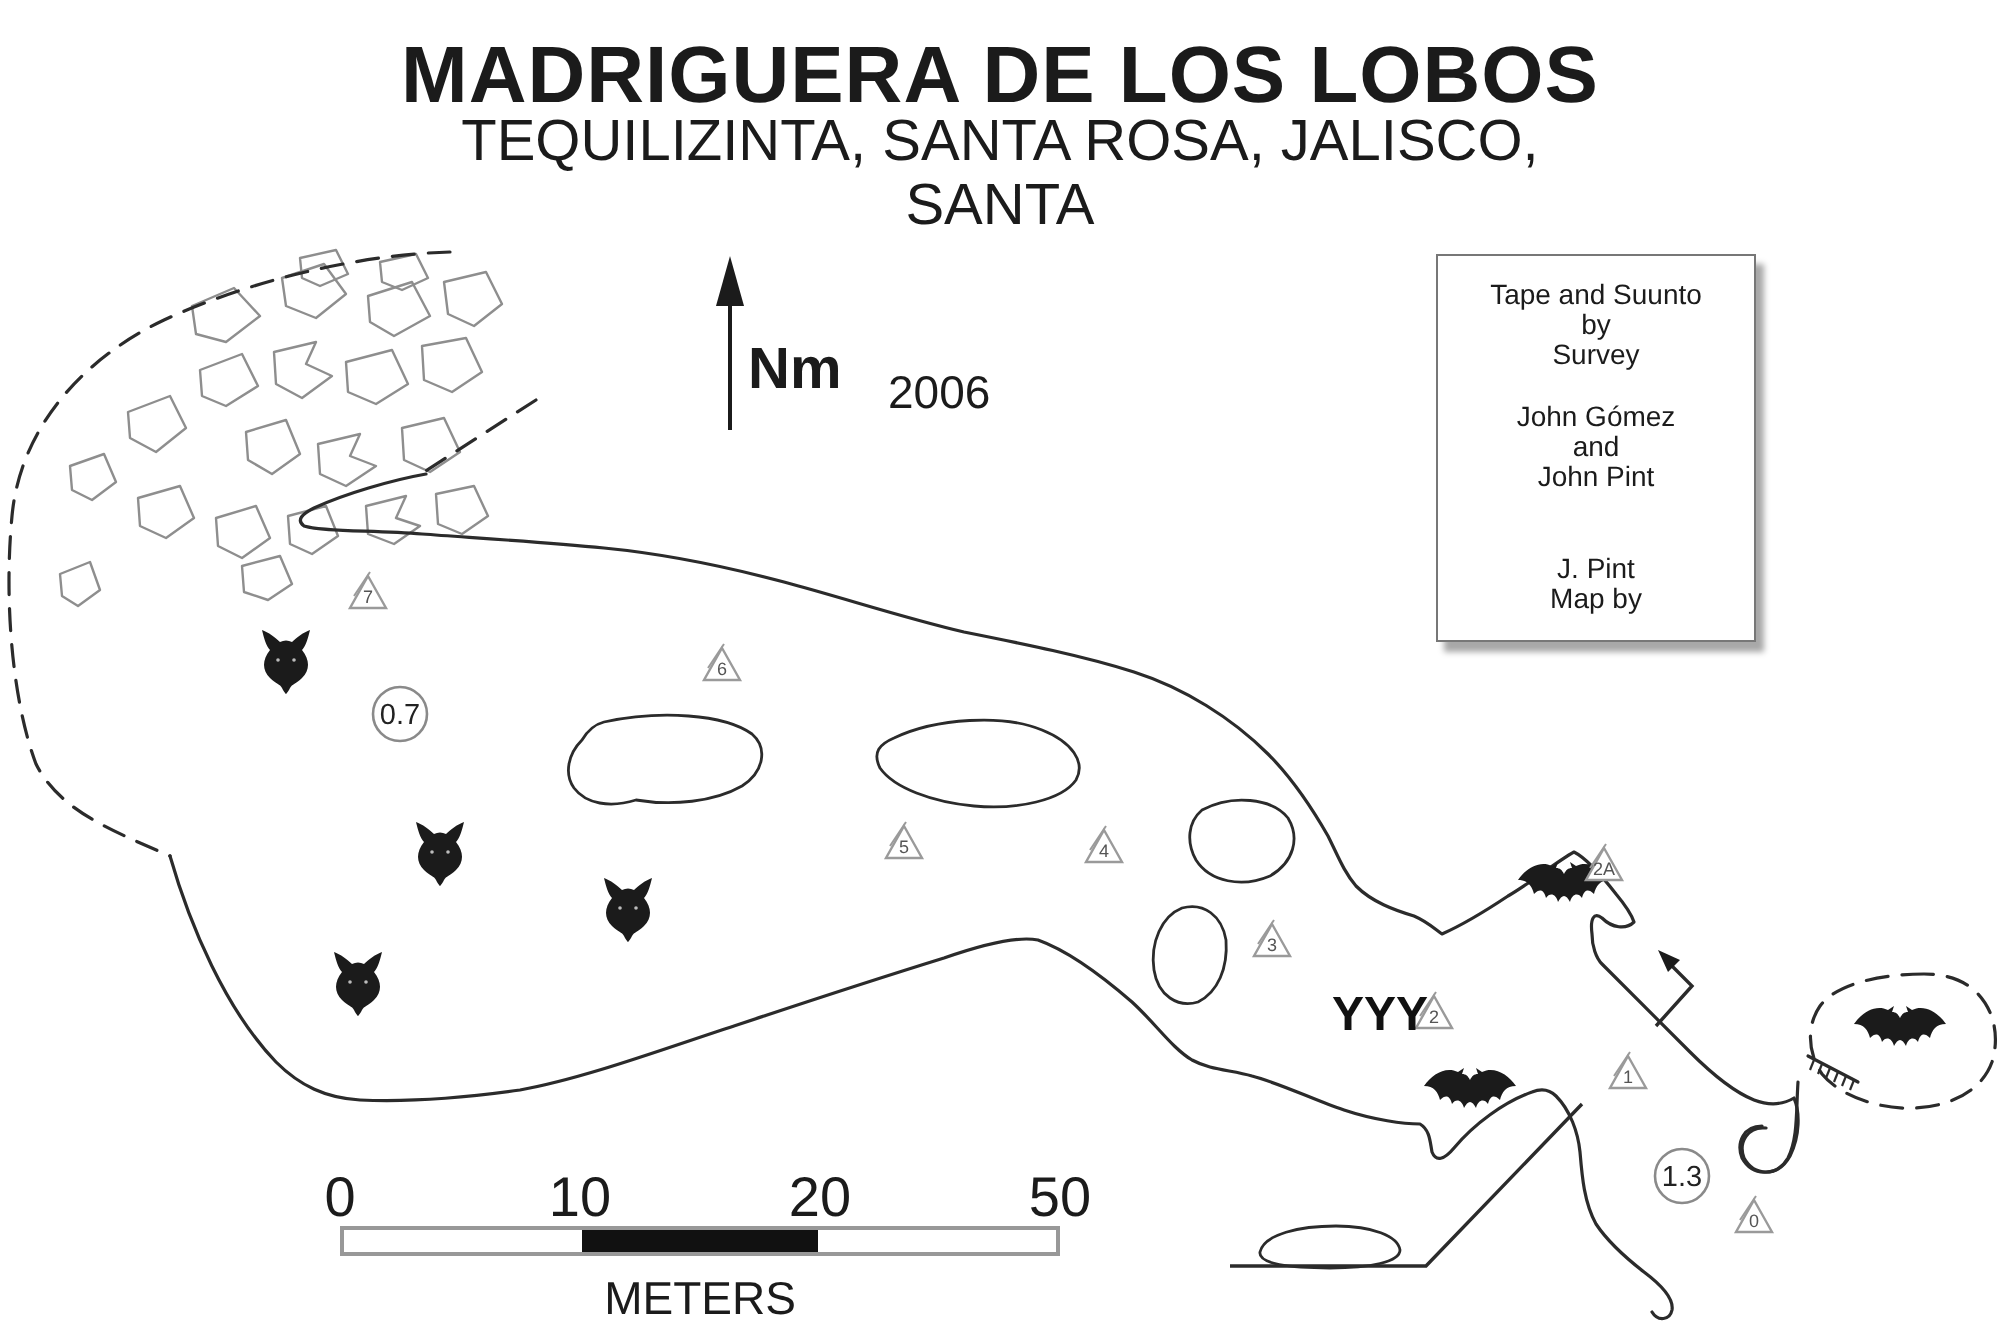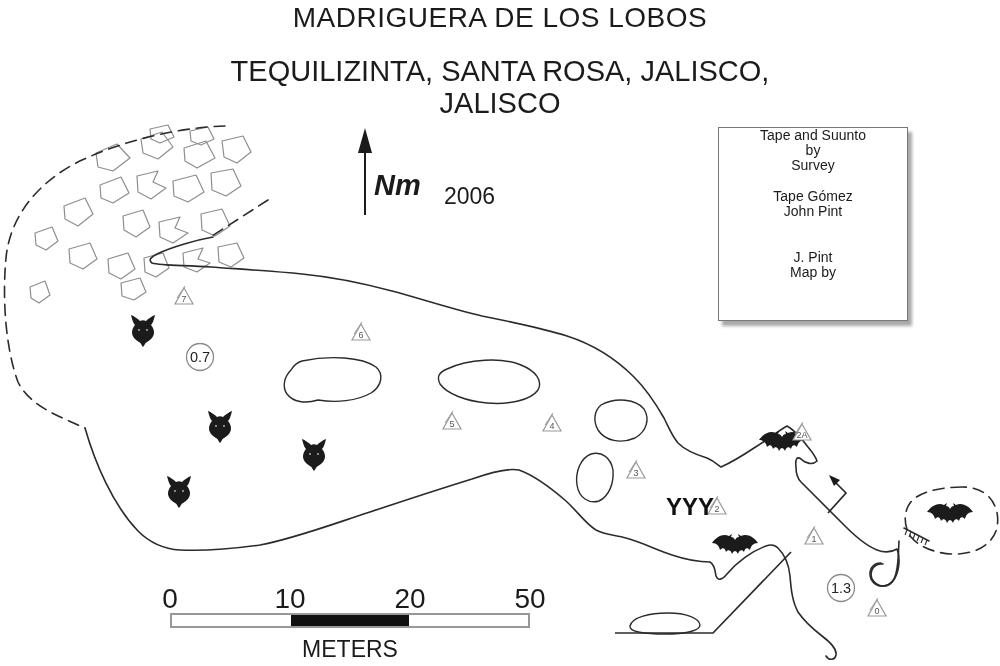--- a/index.html
+++ b/index.html
@@ -1,28 +1,28 @@
 <!DOCTYPE html>
 <html><head>
 <meta charset="utf-8">
 <style>
   html,body{margin:0;padding:0;background:#fff;}
   #stage{position:relative;width:1000px;height:666px;background:#fff;overflow:hidden;
          font-family:"Liberation Sans",sans-serif;color:#1b1b1b;}
   .abs{position:absolute;}
   .ctr{left:0;right:0;text-align:center;}
-  #title1{top:2px;font-size:28px;letter-spacing:.5px;}
+  #title1{top:16px;font-size:40px;letter-spacing:.5px;font-weight:bold;}
   #title2{top:55px;font-size:29px;}
   #title3{top:87px;font-size:29px;}
-  #nm{left:374px;top:169px;font-size:29px;font-weight:bold;font-style:italic;}
+  #nm{left:374px;top:169px;font-size:29px;font-weight:bold;}
   #year{left:444px;top:183px;font-size:23px;}
   
-  #surveybox{left:718px;top:127px;width:190px;height:194px;background:#fff;
+  #surveybox{left:718px;top:127px;width:160px;height:194px;background:#fff;
              border:1px solid #777;box-shadow:4px 5px 3px #a8a8a8;
-             font-size:14px;line-height:15.2px;text-align:center;padding-top:0;box-sizing:border-box;}
+             font-size:14px;line-height:15.2px;text-align:center;padding-top:12px;box-sizing:border-box;}
   .box-line{min-height:15.2px;}
   
   .tick{position:absolute;top:583px;font-size:28px;transform:translateX(-50%);}
   #scalebar{left:170px;top:613px;width:360px;height:15px;border:2px solid #989898;
             box-sizing:border-box;display:flex;}
   #scalebar .seg{flex:1 1 0;height:100%;}
   #scalebar .seg.black{background:#111;}
   #meters{left:170px;top:636px;width:360px;text-align:center;font-size:23px;}
   
   svg{position:absolute;left:0;top:0;}
@@ -197,31 +197,32 @@
         <g transform="translate(841,588)">
           <circle r="13.5" class="hc"></circle>
           <text y="5" class="ht">1.3</text>
         </g>
         <text x="690" y="515" class="roots">YYY</text>
       </g>
   </svg>
 
   <div class="abs ctr" id="title1">MADRIGUERA DE LOS LOBOS</div>
   <div class="abs ctr" id="title2">TEQUILIZINTA, SANTA ROSA, JALISCO,</div>
-  <div class="abs ctr" id="title3">JALISCO</div>
+  <div class="abs ctr" id="title3">SANTA</div>
 
   <div class="abs" id="nm">Nm</div>
   <div class="abs" id="year">2006</div>
 
   <div class="abs" id="surveybox">
     <div class="box-line">Tape and Suunto</div>
     <div class="box-line">by</div>
     <div class="box-line">Survey</div>
     <div class="box-line"></div>
-    <div class="box-line">Tape Gómez</div>
+    <div class="box-line">John Gómez</div>
+    <div class="box-line">and</div>
     <div class="box-line">John Pint</div>
     <div class="box-line"></div>
     <div class="box-line"></div>
     <div class="box-line">J. Pint</div>
     <div class="box-line">Map by</div>
   </div>
 
   <div class="tick" style="left:170px">0</div>
   <div class="tick" style="left:290px">10</div>
   <div class="tick" style="left:410px">20</div>

